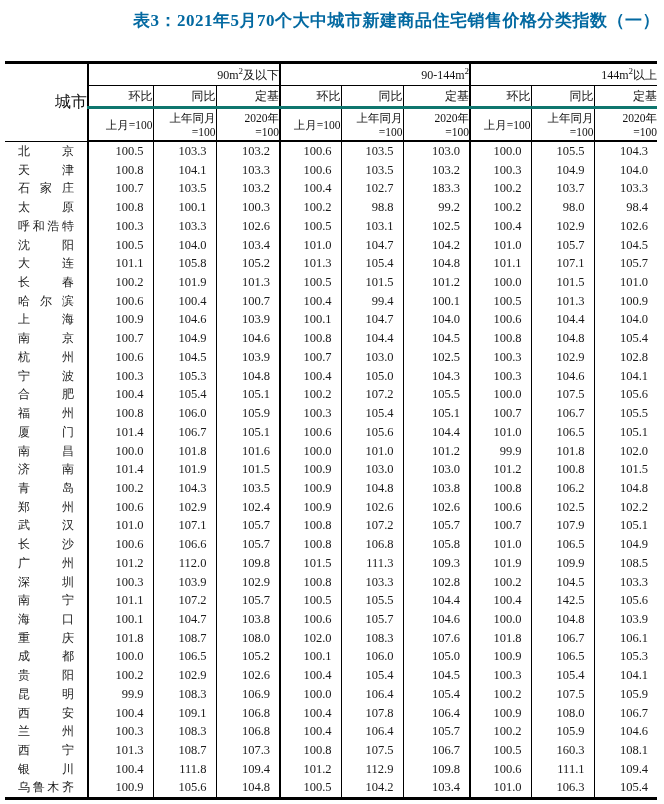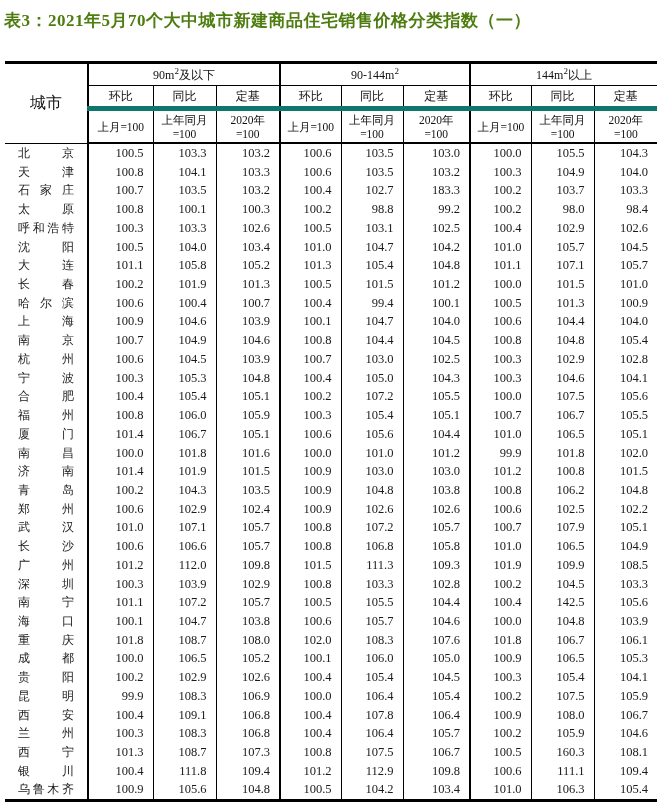--- a/index.html
+++ b/index.html
@@ -13,46 +13,46 @@
     color: #1a1a1a;
   }
   .page {
     width: 664px;
     height: 804px;
     background: #fff;
     overflow: hidden;
   }
   .title {
     margin: 9px 4px 0 4px;
-    text-align: left;
+    text-align: right;
     font-size: 17px;
     font-weight: bold;
-    color: #4d7c0f;
+    color: #0369a1;
     letter-spacing: 0.5px;
   }
   table.idx {
     border-collapse: collapse;
     table-layout: fixed;
     margin: 29px 0 0 5px;
     width: 652px;
     border-top: 3px solid #000;
     border-bottom: 3px solid #000;
   }
   
   th, td {
     border-left: 1px solid #000;
     padding: 0;
     font-weight: normal;
   }
   th.city-head, td.city, th.no-l { border-left: none; }
   .gs { border-left: 2px solid #000; }
 
-  thead th { font-size: 12px; text-align: center; color: #111; }
+  thead th { font-size: 12px; text-align: right; color: #111; }
   tr.group-row th { height: 21px; border-bottom: 1px solid #000; }
-  tr.sub-row th { height: 20px; border-bottom: 5px solid #0f766e; font-family: Liberation Mono, monospace; }
+  tr.sub-row th { height: 20px; border-bottom: 3px solid #0f766e; font-family: Liberation Mono, monospace; }
   tr.base-row th { height: 31px; border-bottom: 2px solid #000; white-space: pre-line; font-size: 11.5px; line-height: 14px; }
   th.city-head { border-bottom: 2px solid #000; font-size: 16px; }
   sup { font-size: 9px; }
 
   tbody td {
     height: 18.72px;
     font-size: 12.5px;
     line-height: 18.72px;
     overflow: hidden;
   }

